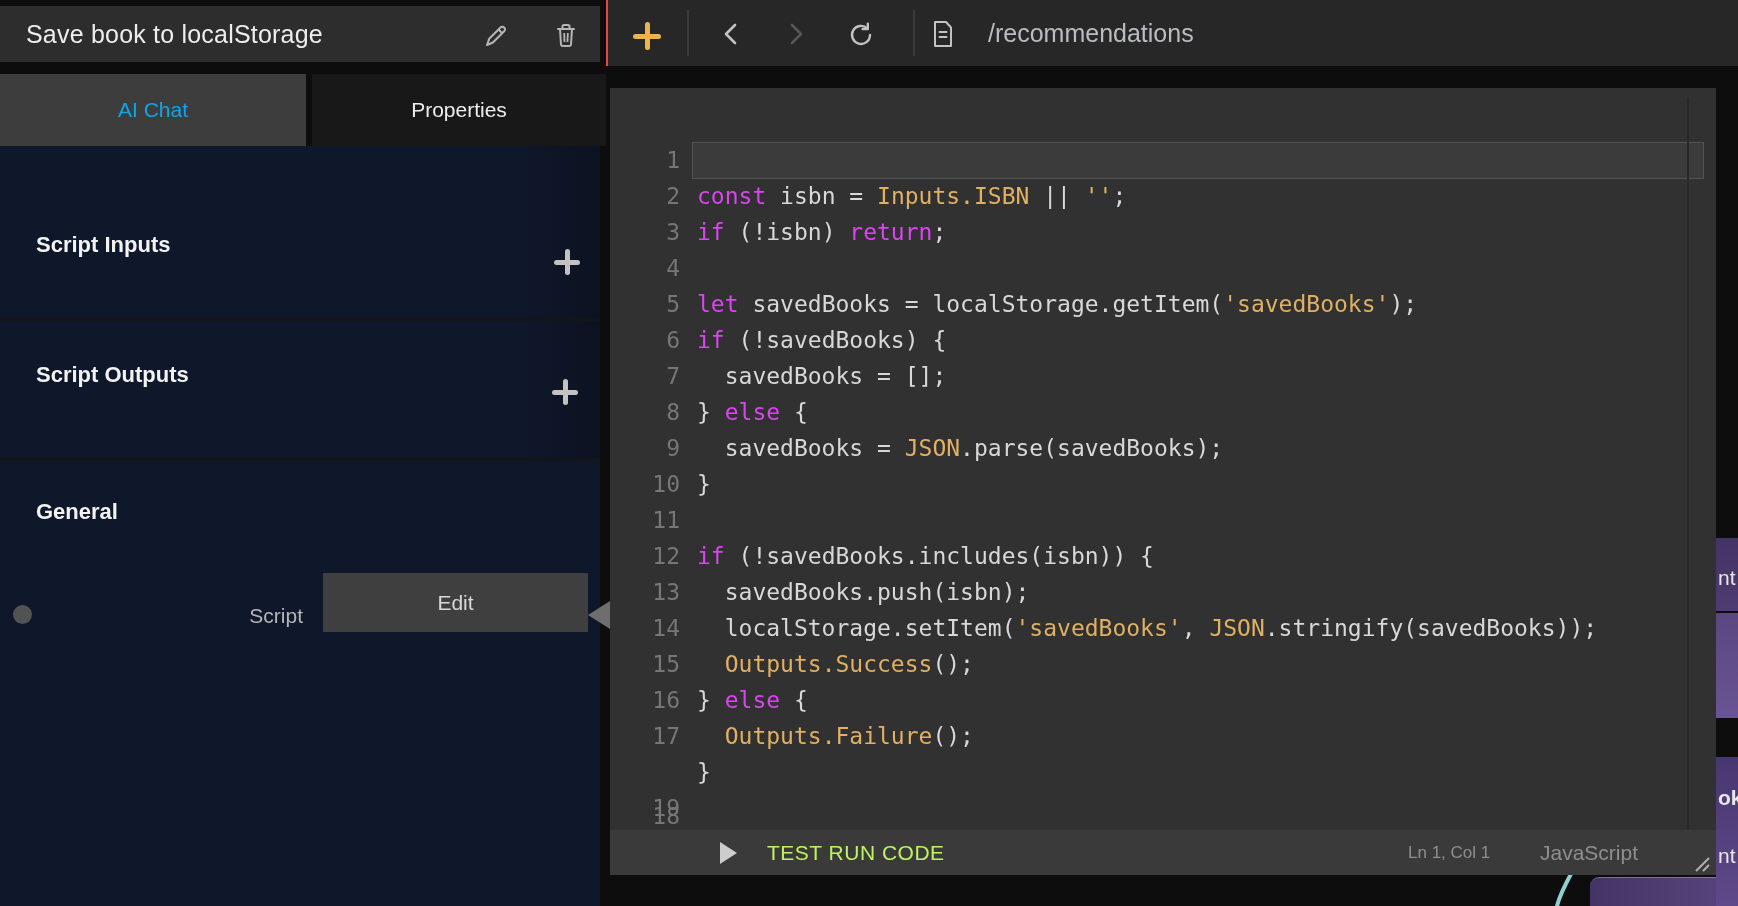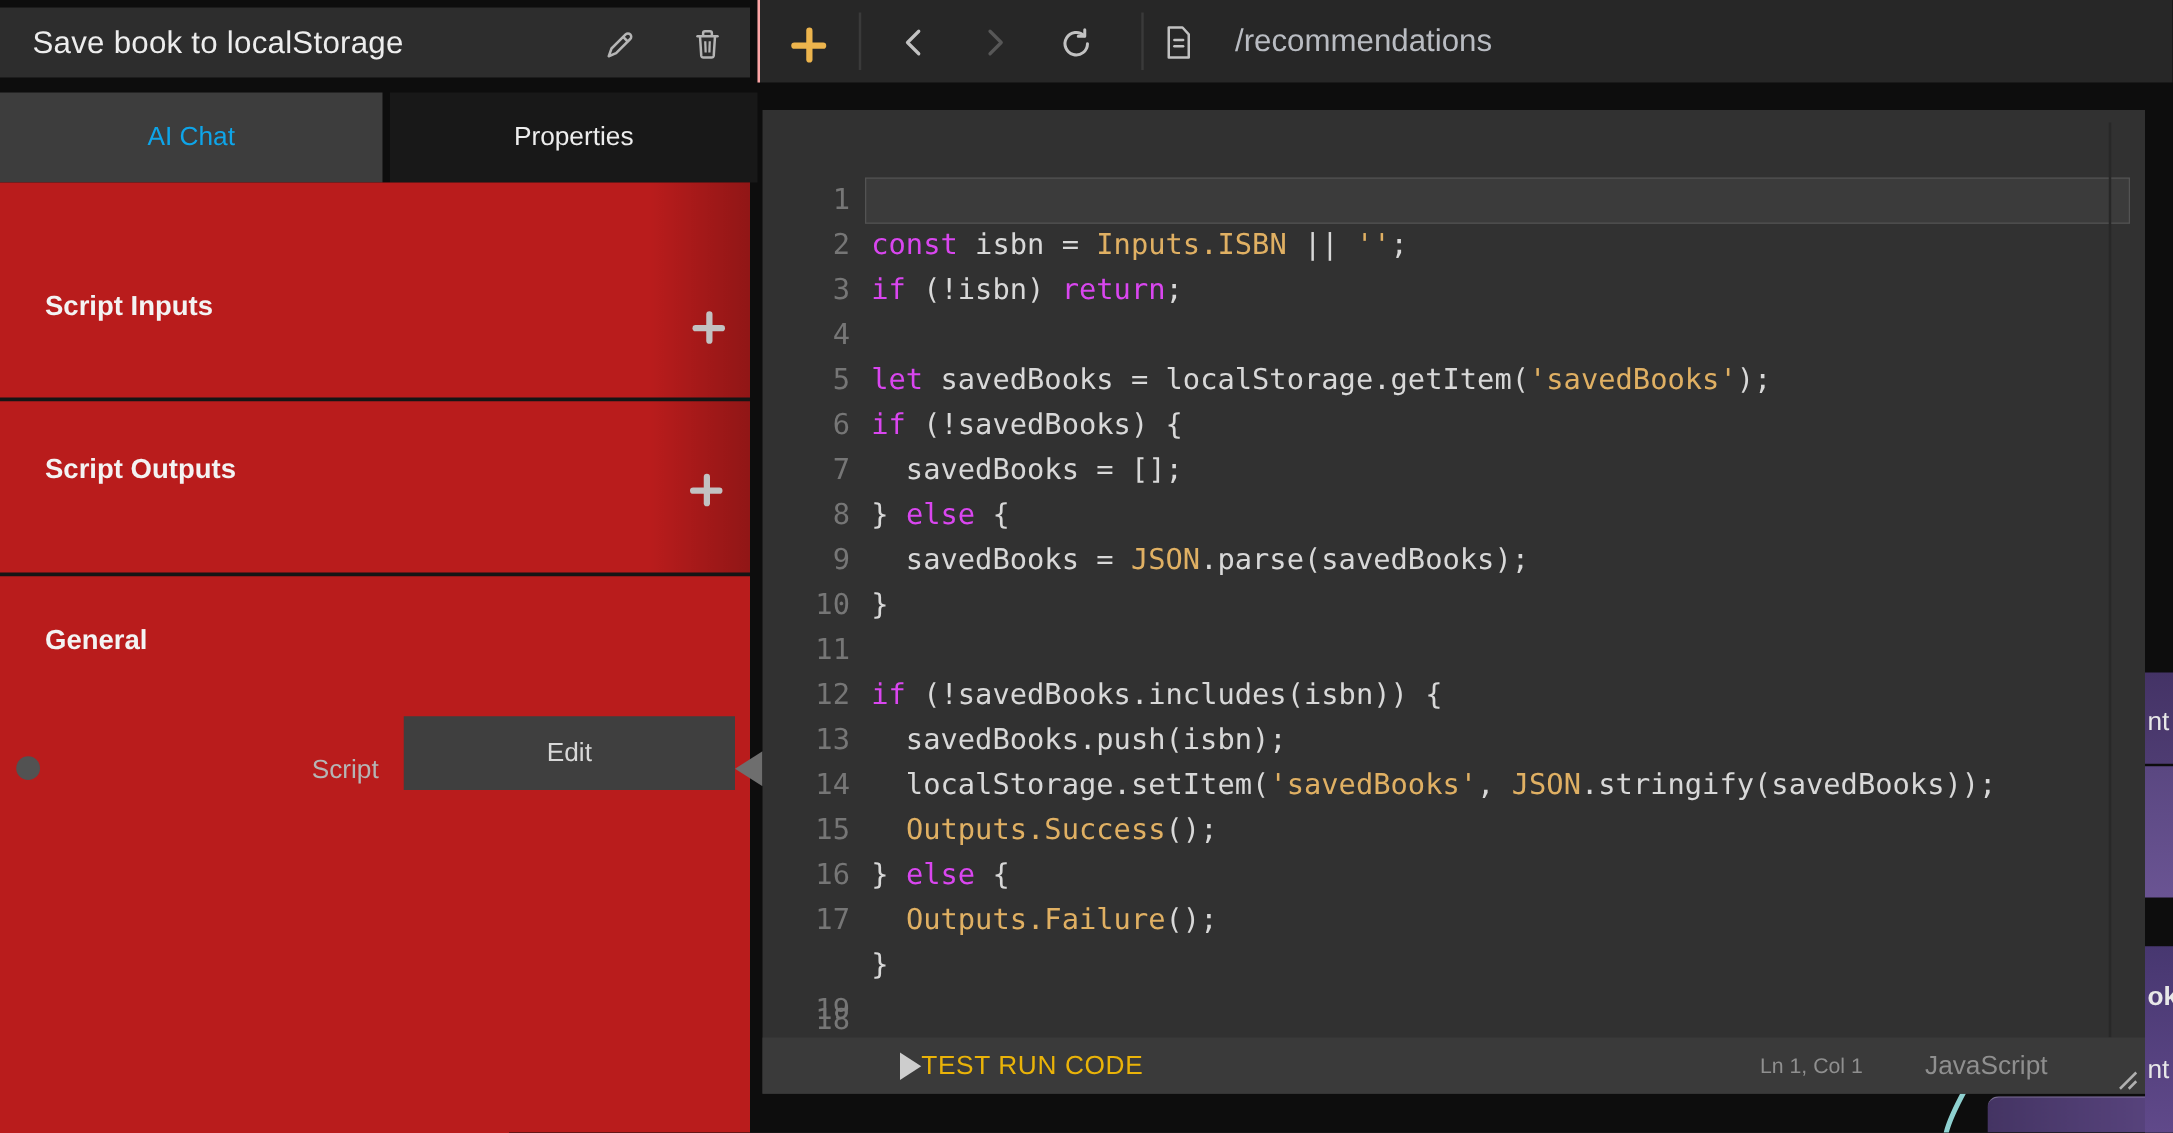--- a/index.html
+++ b/index.html
@@ -15,21 +15,21 @@
   .icon-btn { position:absolute; width:30px; height:30px; color:#b5b5b5; cursor:pointer; }
   #pencil-btn { left:481px; top:21px; }
   #trash-btn  { left:551px; top:20px; }
 
   #tabbar { left:0; top:74px; width:600px; height:72px; }
   .tab { position:absolute; top:0; height:72px; display:flex; align-items:center;
          justify-content:center; font-size:21px; cursor:pointer; }
   #tab-ai   { left:0; width:306px; background:#3d3d3d; color:#0ea5e9; }
   #tab-prop { left:312px; width:294px; background:#181818; color:#ededed; }
 
-  #panel-content { left:0; top:146px; width:600px; height:760px; background:#b91c1c; }
+  #panel-content { left:0; top:146px; width:600px; height:760px; background:#0f172a; }
   .sec-shadow { position:absolute; right:0; top:0; width:80px; height:314px;
                 background:linear-gradient(to right, rgba(0,0,0,0), rgba(0,0,0,0.22)); }
   .section-header { position:absolute; left:36px; font-size:22px; font-weight:bold; color:#f3f3f3; }
   #hdr-inputs  { top:86px; }
   #hdr-outputs { top:216px; }
   #hdr-general { top:353px; }
   .divider { position:absolute; left:0; width:600px; height:3px; background:#151515; }
   #div1 { top:172px; } #div2 { top:312px; }
 
   .plus-btn { position:absolute; width:28px; height:28px; cursor:pointer; }
@@ -45,21 +45,21 @@
                   font-size:21px; color:#b5b5b5; }
   #edit-btn { left:323px; top:427px; width:265px; height:59px; background:#3f3f3f;
               display:flex; align-items:center; justify-content:center;
               font-size:21px; color:#d8d8d8; cursor:pointer; }
   #panel-wedge { left:588px; top:455px; width:0; height:0;
                  border-right:22px solid #6e6e6e;
                  border-top:14px solid transparent; border-bottom:14px solid transparent; }
 
   
   #chrome { left:606px; top:0; width:1132px; height:66px; background:#272727;
-            border-left:2px solid #fca5a5; }
+            border-left:2px solid #ef4444; }
   #chrome-plus { left:25px; top:22px; width:28px; height:28px; cursor:pointer; }
   #chrome-plus .h, #chrome-plus .v { position:absolute; background:#ecb44d; border-radius:2.5px; }
   #chrome-plus .h { left:0; top:11.5px; width:28px; height:5px; }
   #chrome-plus .v { left:11.5px; top:0; width:5px; height:28px; }
   .chrome-divider { position:absolute; top:10px; width:2px; height:46px; background:#3a3a3a; }
   #chrome-div1 { left:79px; } #chrome-div2 { left:305px; }
   .chrome-icon { position:absolute; cursor:pointer; }
   #nav-back    { left:113px; top:23px; color:#c2c2c2; }
   #nav-forward { left:176px; top:23px; color:#575757; }
   #nav-refresh { left:240px; top:22px; color:#c2c2c2; }
@@ -95,21 +95,21 @@
                white-space:pre; color:#d8d8d8; }
   .tok-k { color:#d946ef; }
   .tok-a { color:#e0b063; }
   .tok-w { color:#d8d8d8; }
 
   #statusbar { left:0; top:742px; width:1106px; height:45px; background:#3a3a3a; }
   #run-btn { position:absolute; left:110px; top:0; height:45px; display:flex;
              align-items:center; cursor:pointer; }
   #play-icon { width:0; height:0; border-left:17px solid #cdcdcd;
                border-top:11px solid transparent; border-bottom:11px solid transparent; }
-  #run-label { font-size:21px; color:#eab308; letter-spacing:.5px; }
+  #run-label { margin-left:30px; font-size:21px; color:#bef264; letter-spacing:.5px; }
   #cursor-pos { position:absolute; left:798px; top:0; height:45px; display:flex;
                 align-items:center; font-size:17px; color:#8f8f8f; }
   #lang-label { position:absolute; left:930px; top:0; height:45px; display:flex;
                 align-items:center; font-size:21px; color:#8f8f8f; }
   #resize-grip { position:absolute; left:1082px; top:25px; cursor:nwse-resize; }
 </style>
 </head>
 <body>
 
 <div class="abs" id="purple-bottombar"></div>

